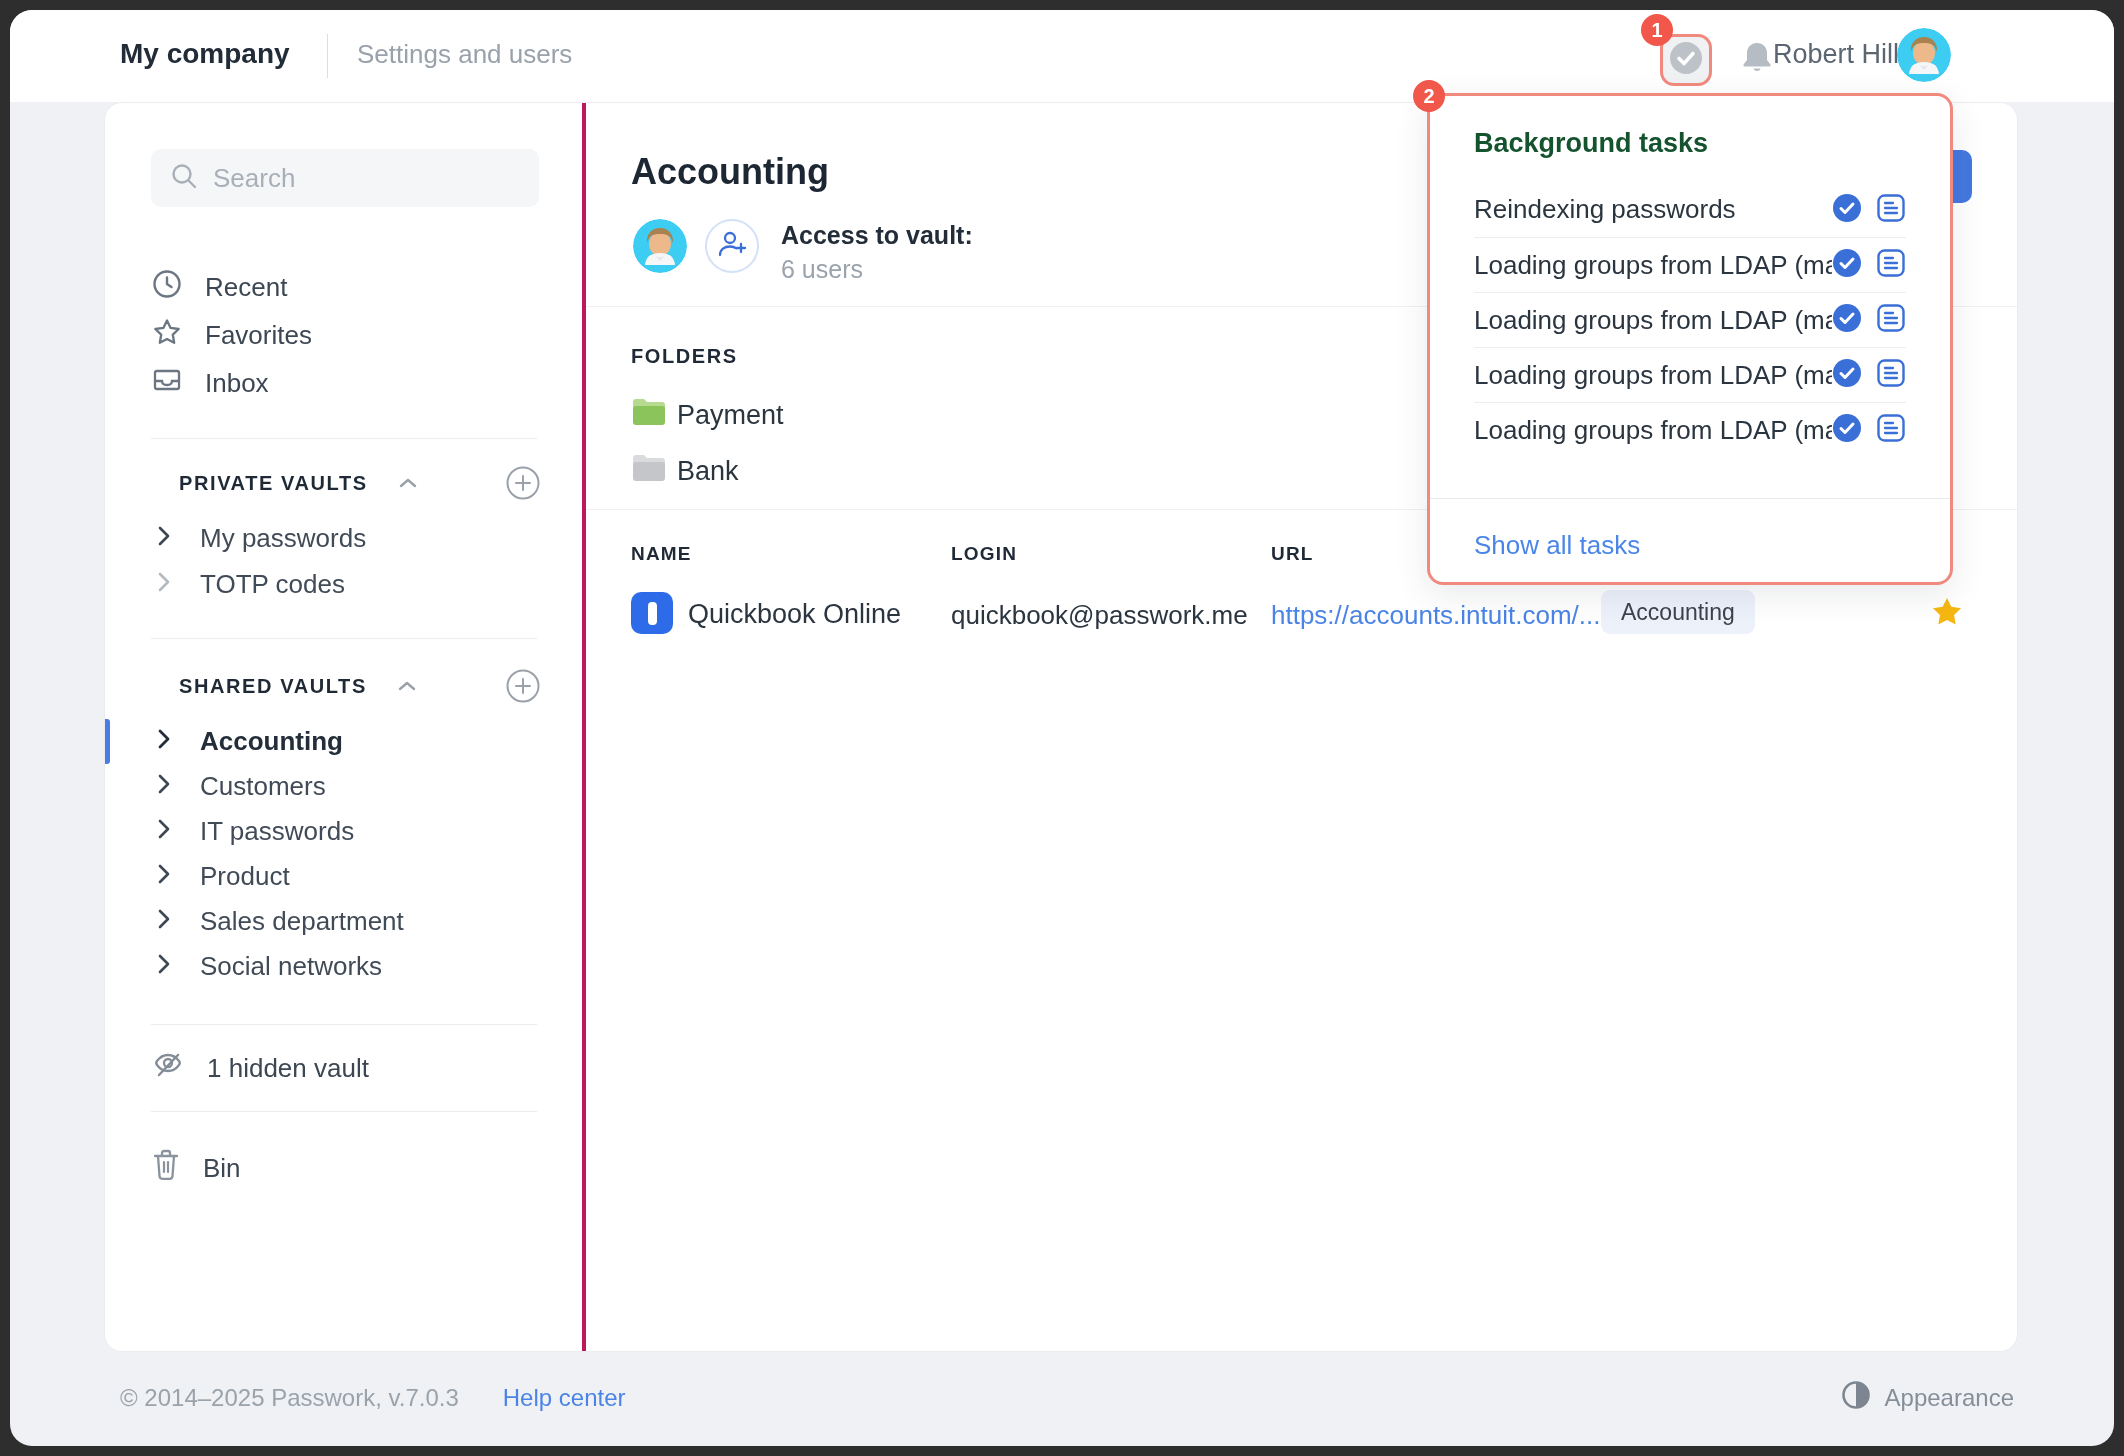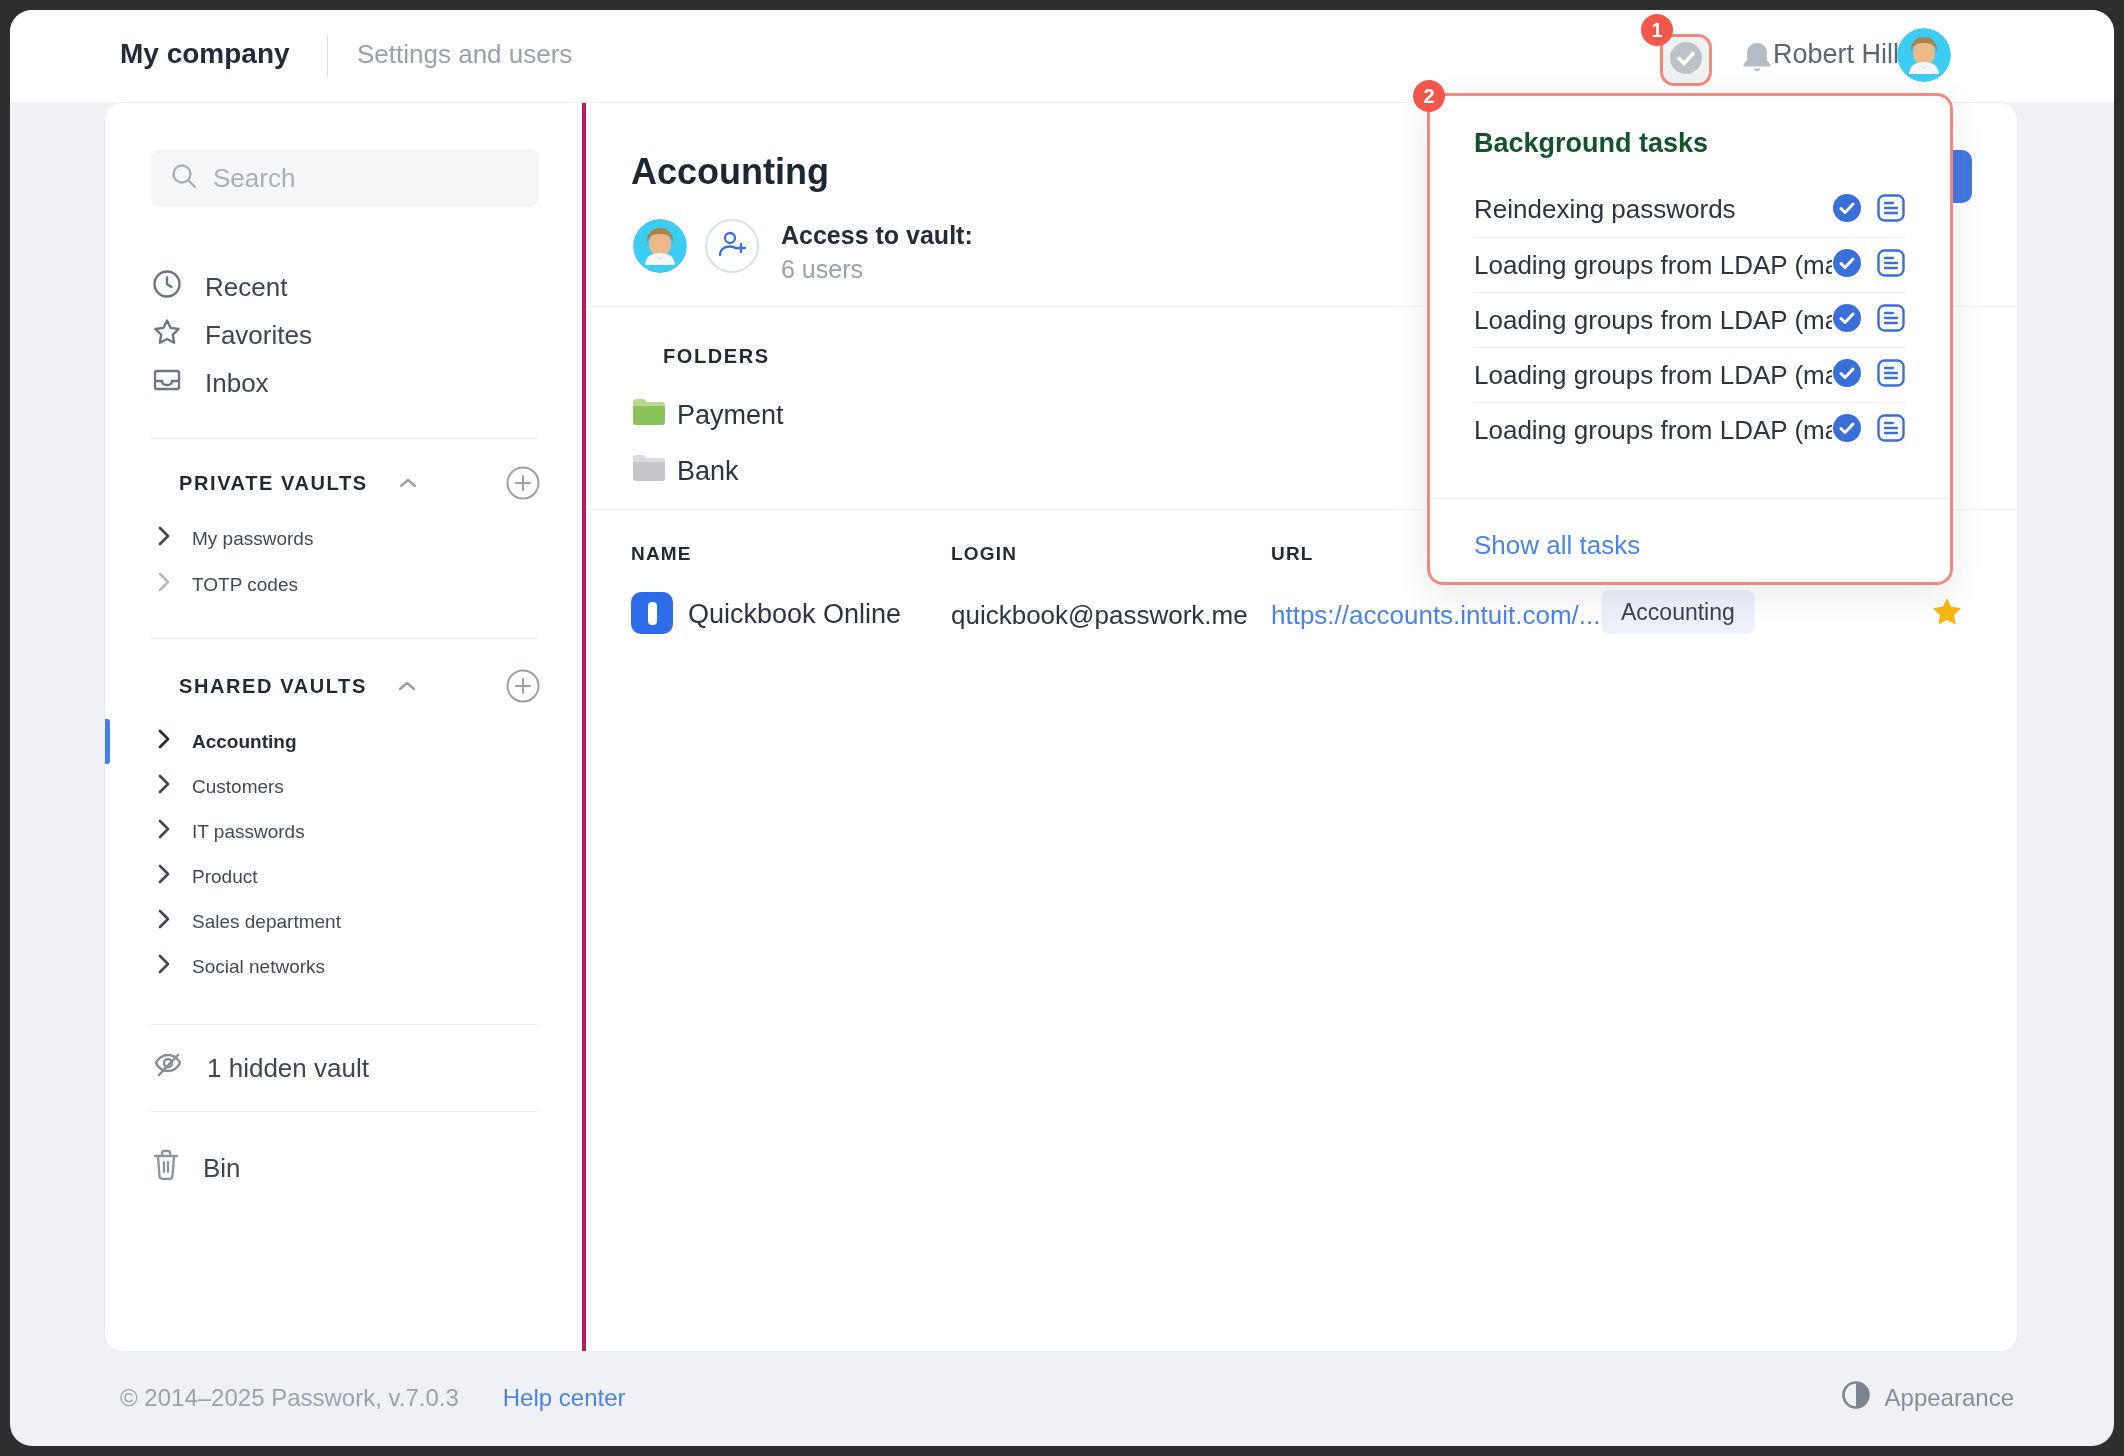--- a/index.html
+++ b/index.html
@@ -33,34 +33,34 @@
             border-radius:10px; display:flex; align-items:center; padding:0 18px; }
   .search input { border:none; outline:none; background:transparent; font-size:26px; color:#3d4854;
                   margin-left:14px; width:300px; font-family:"Liberation Sans",sans-serif; }
   .search input::placeholder { color:#a8afb8; }
   .snav { position:absolute; left:46px; width:388px; height:48px; display:flex; align-items:center; gap:22px;
           font-size:26px; color:#3d4753; cursor:pointer; }
   .sdiv { position:absolute; left:46px; width:386px; height:1px; background:#ececef; }
   .sheader { position:absolute; left:46px; height:36px; display:flex; align-items:center; gap:30px;
              font-size:20px; font-weight:700; letter-spacing:1.6px; color:#1f2a36;margin-left:28px; }
   .plusbtn { position:absolute; left:400px; width:36px; height:36px; }
-  .vault { position:absolute; left:52px; width:380px; height:45px; display:flex; align-items:center; gap:21px;
-           font-size:19px; color:#414b57; cursor:pointer; }
+  .vault { position:absolute; left:52px; width:380px; height:45px; display:flex; align-items:center; gap:29px;
+           font-size:26px; color:#414b57; cursor:pointer; }
   .vault.sel { font-weight:700; color:#242e3a; }
   .selbar { position:absolute; left:0; top:616px; width:5px; height:45px; background:#4a7de2; border-radius:0 3px 3px 0; }
 
   
   .main-title { position:absolute; left:526px; top:48px; font-size:36px; font-weight:700; color:#1c2733; }
   .acc-avatar { position:absolute; left:528px; top:116px; width:54px; height:54px; border-radius:50%; overflow:hidden; }
   .acc-add { position:absolute; left:600px; top:116px; width:54px; height:54px; border-radius:50%;
              border:2px solid #d3e1f6; display:flex; align-items:center; justify-content:center; }
   .acc-label { position:absolute; left:676px; top:118px; font-size:25px; font-weight:700; color:#222d39; }
   .acc-value { position:absolute; left:676px; top:152px; font-size:25px; color:#9aa2ab; }
   .mdivA { position:absolute; left:481px; right:0; top:203px; height:1px; background:#eef0f2; }
-  .folders-h { position:absolute; left:526px; top:242px; font-size:20px; font-weight:700; letter-spacing:1.6px; color:#1f2a36;margin-left:32px; }
+  .folders-h { position:absolute; left:526px; top:242px; font-size:20px; font-weight:700; letter-spacing:1.6px; color:#1f2a36; }
   .folder { position:absolute; left:526px; height:52px; display:flex; align-items:center; gap:10px;
             font-size:27px; color:#2b3540; cursor:pointer; }
   .mdivB { position:absolute; left:481px; right:0; top:406px; height:1px; background:#eef0f2; }
   .th { position:absolute; top:440px; font-size:19px; font-weight:700; letter-spacing:1.2px; color:#1f2a36; }
   .row-icon { position:absolute; left:526px; top:489px; width:42px; height:42px; background:#2e6be8; border-radius:10px;
               display:flex; align-items:center; justify-content:center; }
   .row-icon .bar { width:9px; height:23px; background:#fff; border-radius:4px; }
   .row-name { position:absolute; left:583px; top:496px; font-size:27px; color:#2b3540; }
   .row-login { position:absolute; left:846px; top:497px; font-size:26px; color:#2b3540; }
   .row-url { position:absolute; left:1166px; top:497px; font-size:26px; color:#4a84e6; cursor:pointer; }

